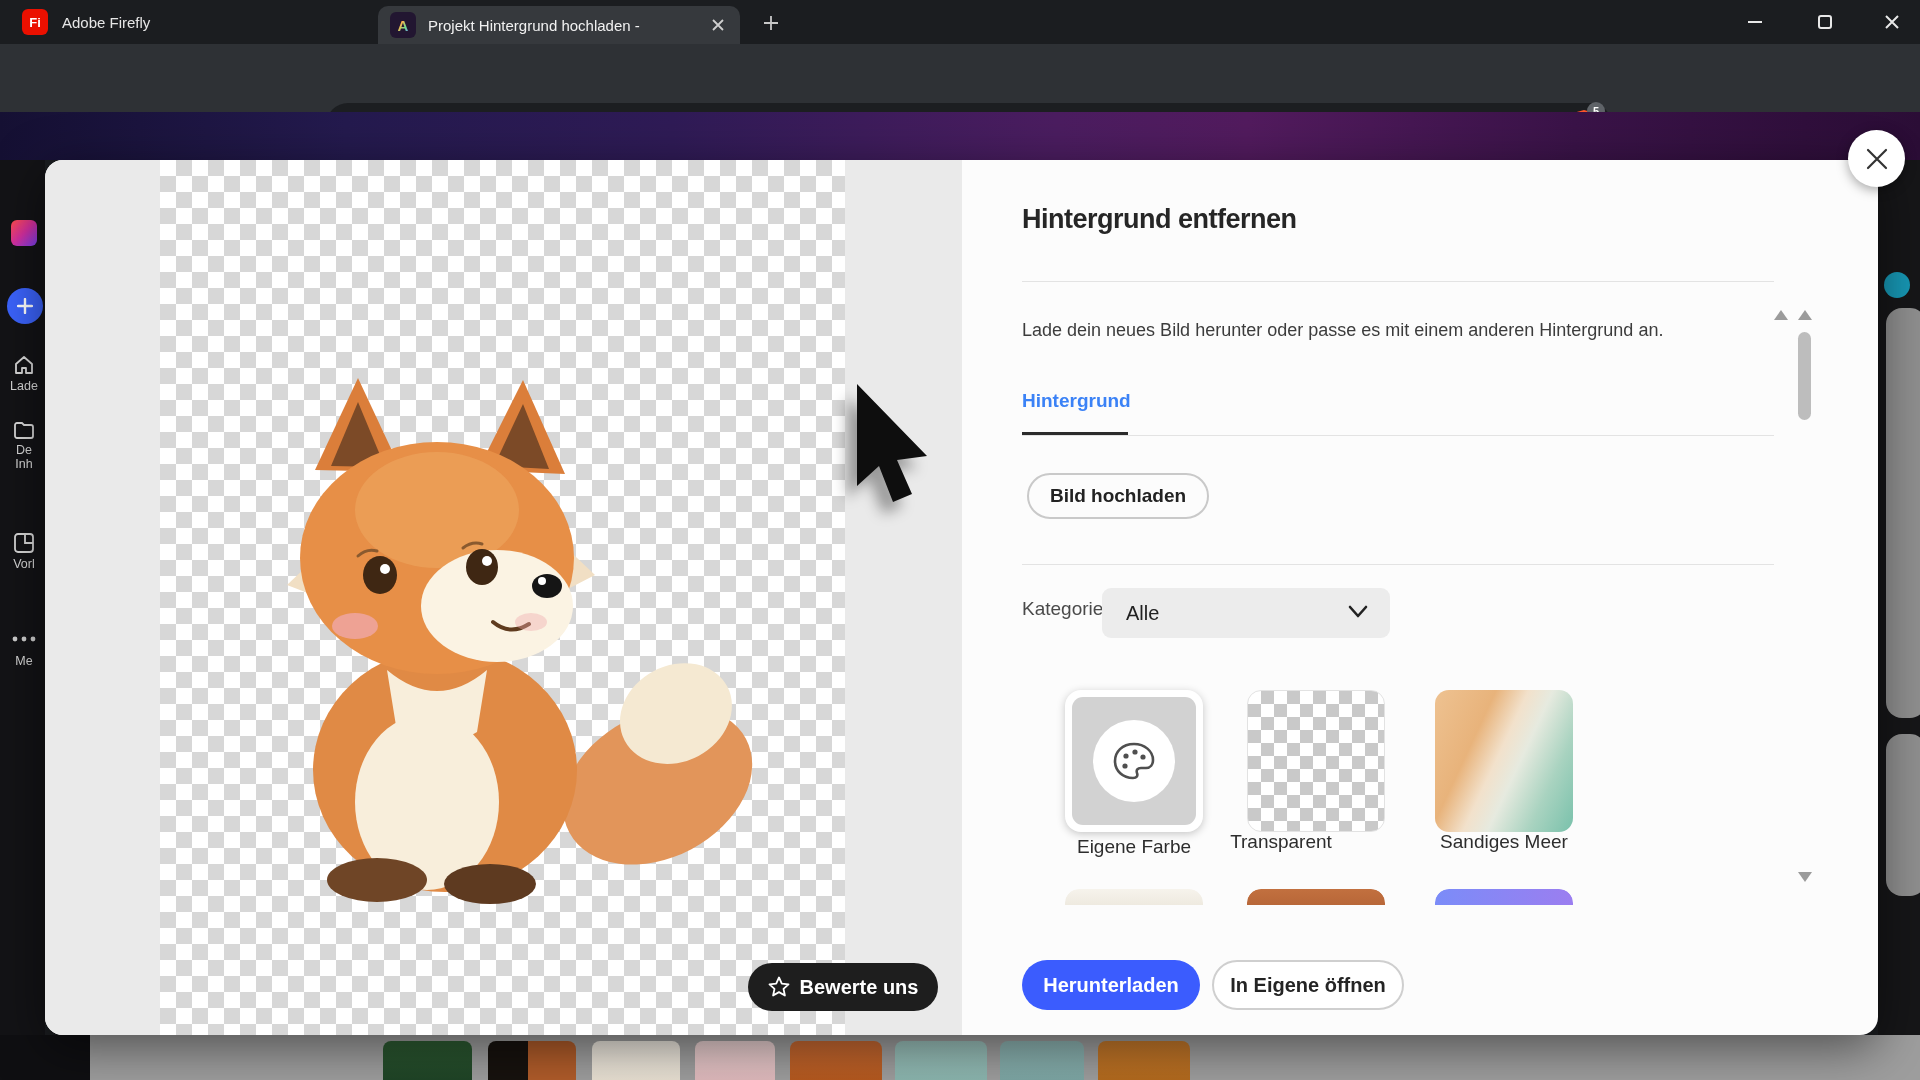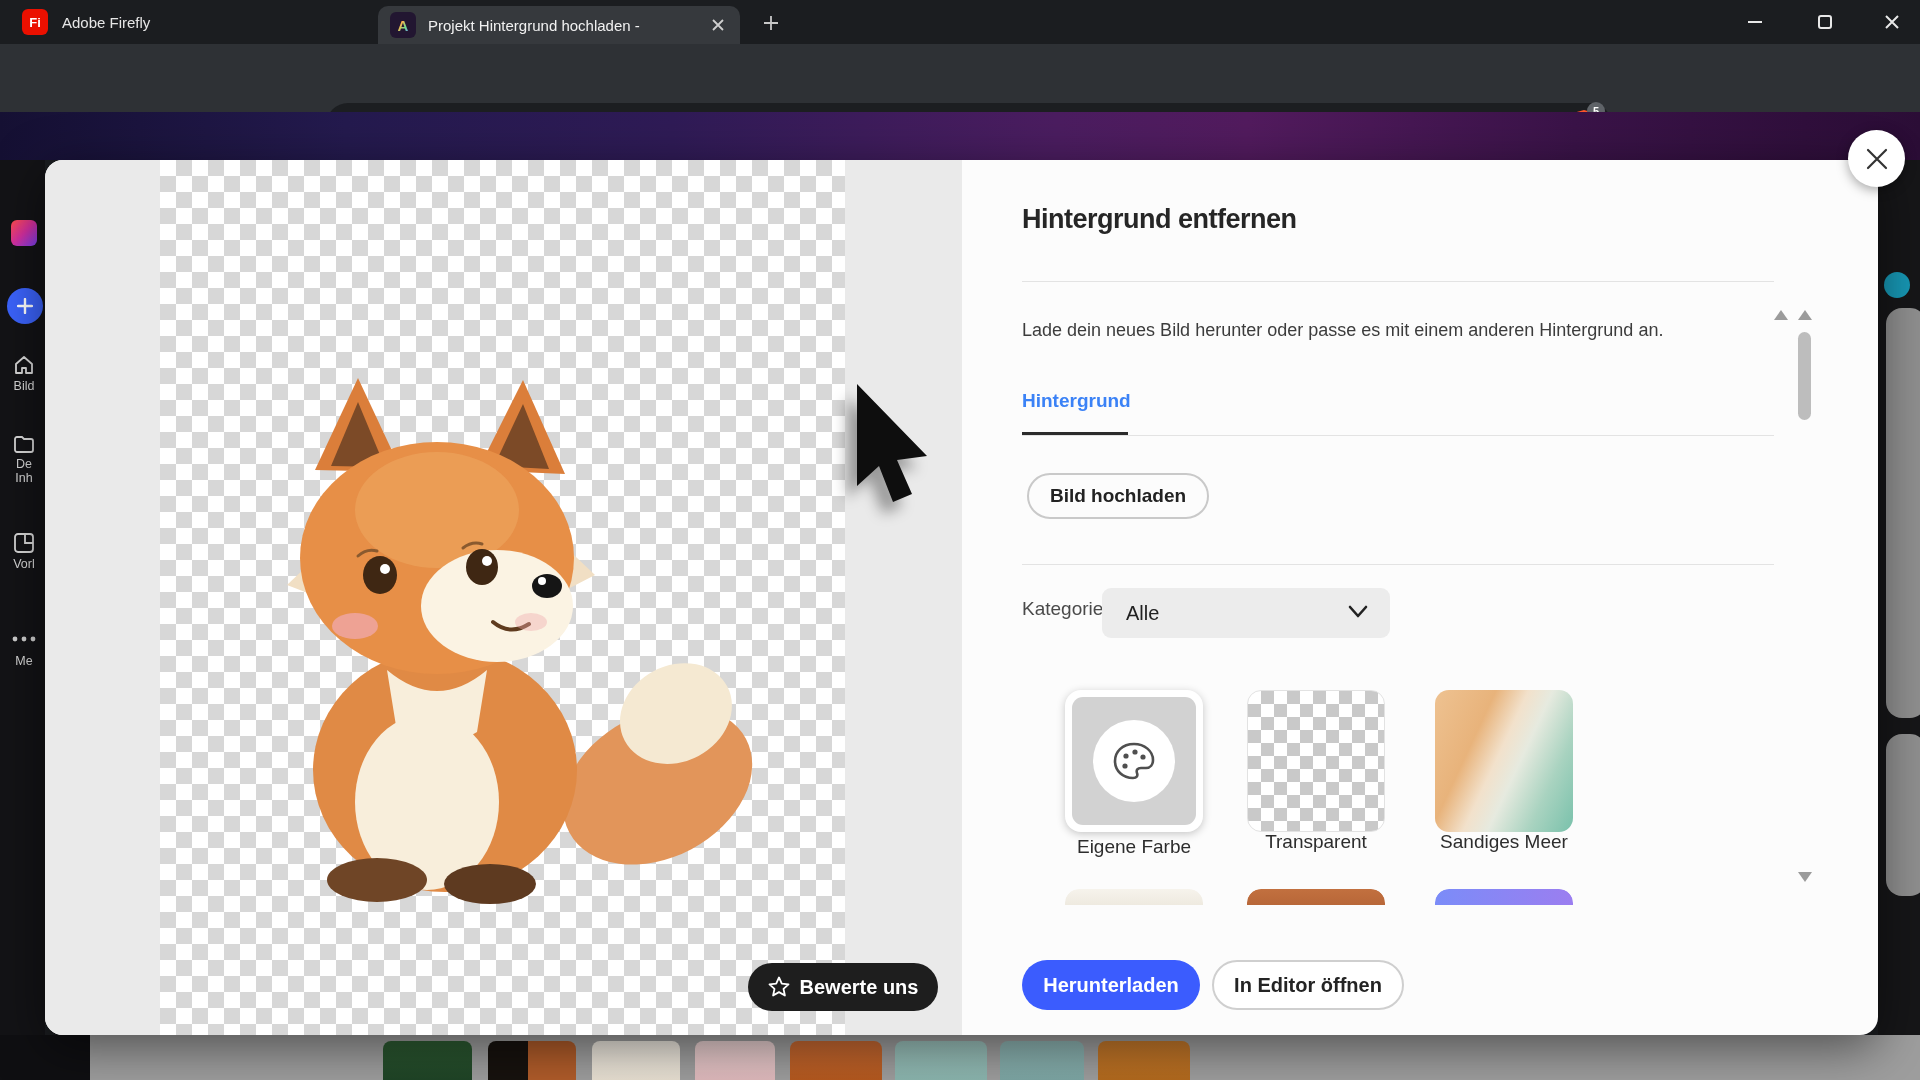--- a/index.html
+++ b/index.html
@@ -276,23 +276,23 @@
     <div class="abs" style="left:11px; top:60px; width:26px; height:26px; border-radius:6px; background:linear-gradient(135deg,#ff4b4b,#d42fa0,#7b3ff2)"></div>
     <div class="abs" style="left:7px; top:128px; width:36px; height:36px; border-radius:50%; background:#3b63fb; display:flex; align-items:center; justify-content:center;">
       <svg width="16" height="16">
           <path d="M8 1 V15 M1 8 H15" stroke="#fff" stroke-width="2.4" stroke-linecap="round"></path>
         </svg>
     </div>
     <div class="sb-item" style="top:194px">
       <svg width="22" height="22">
           <path d="M3 10 L11 3 L19 10 V19 H13 V14 H9 V19 H3 Z" fill="none" stroke="#d8d8d8" stroke-width="1.8" stroke-linejoin="round"></path>
         </svg>
-      <div>Bild</div>
-    </div>
-    <div class="sb-item" style="top:274px">
+      <div>Lade</div>
+    </div>
+    <div class="sb-item" style="top:260px">
       <svg width="22" height="20">
           <path d="M2 5 a2 2 0 0 1 2-2 H9 L11 5 H18 a2 2 0 0 1 2 2 V16 a2 2 0 0 1 -2 2 H4 a2 2 0 0 1 -2-2 Z" fill="none" stroke="#d8d8d8" stroke-width="1.8"></path>
         </svg>
       <div>De</div>
       <div>Inh</div>
     </div>
     <div class="sb-item" style="top:372px">
       <svg width="22" height="22">
           <rect x="2" y="2" width="18" height="18" rx="3" fill="none" stroke="#d8d8d8" stroke-width="1.8"></rect>
           <path d="M12 2 V11 H20" fill="none" stroke="#d8d8d8" stroke-width="1.8"></path>
@@ -414,21 +414,21 @@
               <circle cx="23" cy="11" r="2.6" fill="#4f4f4f"></circle>
             <circle cx="31" cy="16" r="2.6" fill="#4f4f4f"></circle>
               <circle cx="13" cy="25" r="2.6" fill="#4f4f4f"></circle>
           </svg>
         </div>
       </div>
     </div>
     <div class="abs sw-label" style="left:1020px">Eigene Farbe</div>
 
     <div id="sw-transp" class="swatch" style="left:1202px"></div>
-    <div class="abs sw-label" style="left:1202px; top:671px">Transparent</div>
+    <div class="abs sw-label" style="left:1167px; top:671px">Transparent</div>
 
     <div id="sw-beach" class="swatch" style="left:1390px"></div>
     <div class="abs sw-label" style="left:1390px; top:671px">Sandiges Meer</div>
 
     <div class="row2" style="left:1020px">
         <div style="background:linear-gradient(180deg,#f6f3ec,#e2dccd)"></div>
       </div>
     <div class="row2" style="left:1202px">
         <div style="background:linear-gradient(180deg,#c2703f,#a85a2e)"></div>
       </div>
@@ -438,21 +438,21 @@
 
     <div class="abs tri up" style="left:1729px; top:150px"></div>
     <div class="abs tri up" style="left:1753px; top:150px"></div>
     <div id="mthumb" class="abs"></div>
     <div class="abs tri down" style="left:1753px; top:712px"></div>
 
     <button id="dl-btn" class="abs">
       <span>Herunterladen</span>
       </button>
     <button id="editor-btn" class="abs">
-      <span>In Editor öffnen</span>
+      <span>In Eigene öffnen</span>
       </button>
   </div>
 
   <div id="close-btn" class="abs">
     <svg width="22" height="22">
       <path d="M2 2 L20 20 M20 2 L2 20" stroke="#333" stroke-width="2.2" stroke-linecap="round"></path>
       </svg>
   </div>
 
 </div>

